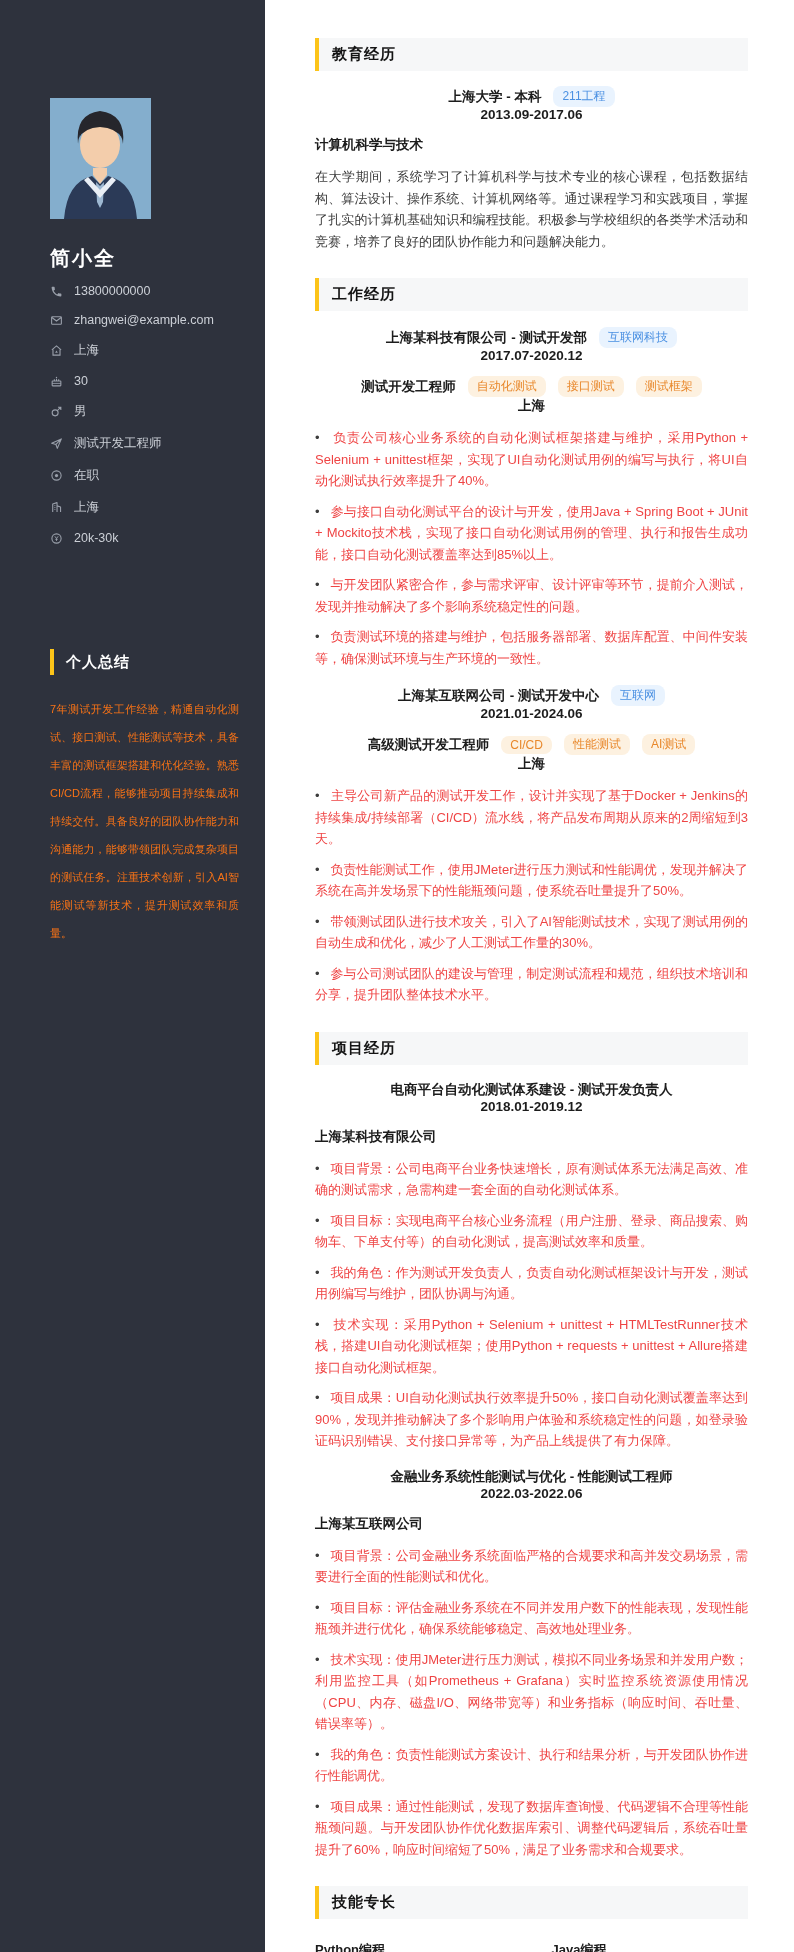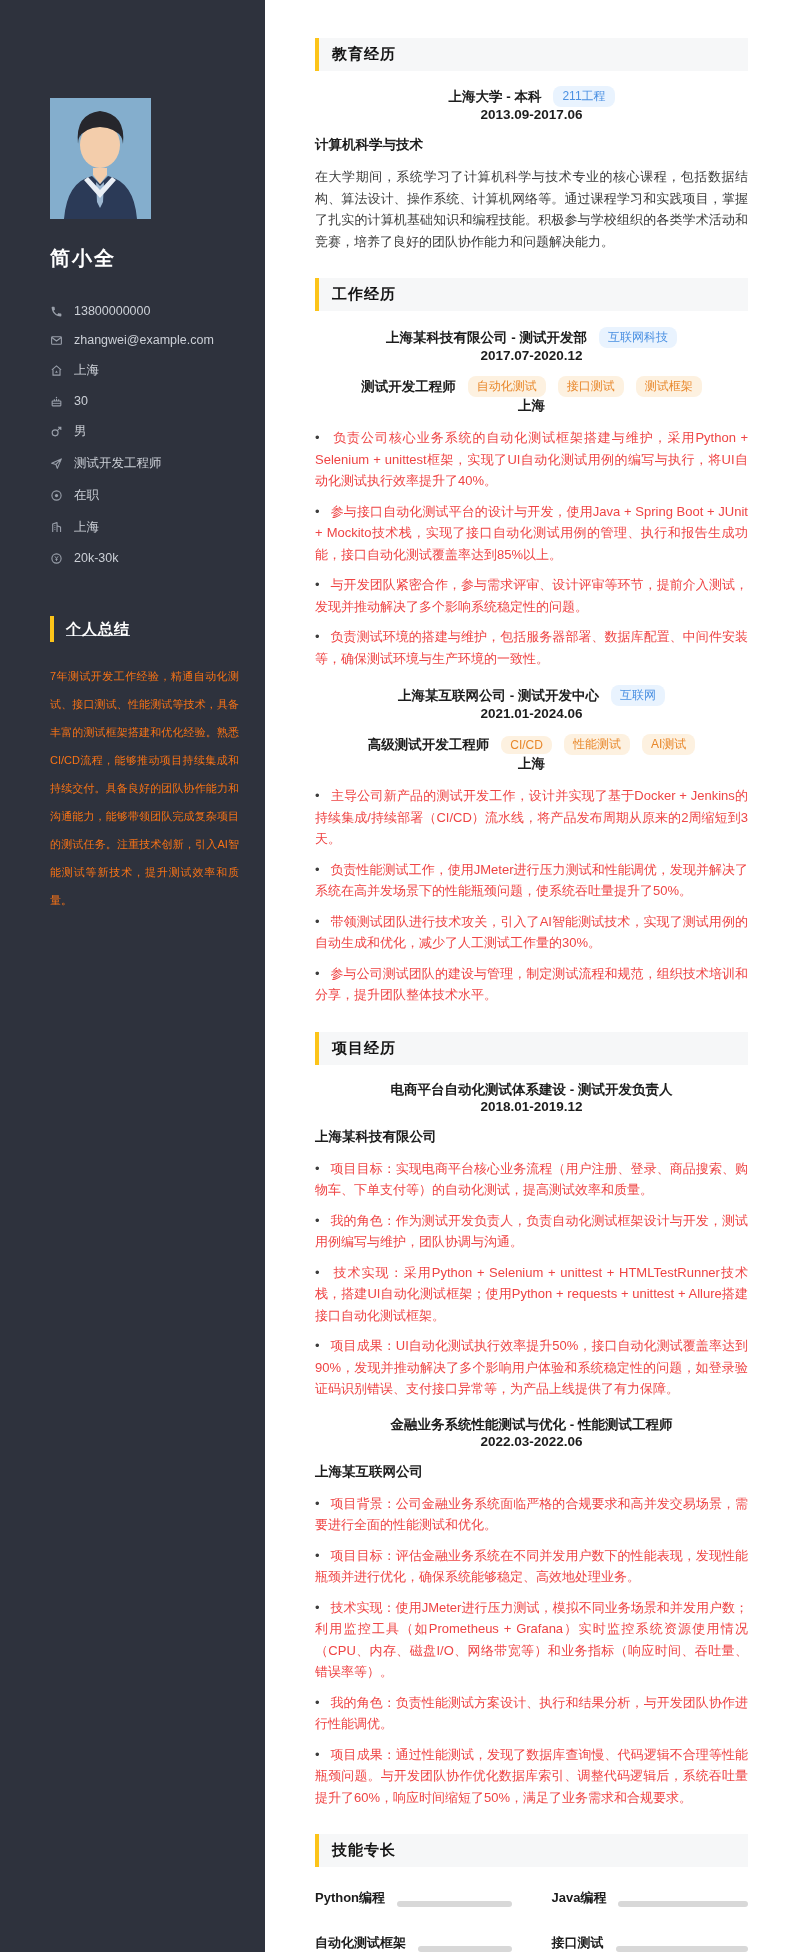--- a/index.html
+++ b/index.html
@@ -16,28 +16,28 @@
   .sidebar {
     width:265px; flex:0 0 265px;
     background:#2e323d;
     color:#ced2d9;
     padding:98px 26px 40px 50px;
   }
   .photo-wrap { width:101px; height:121px; overflow:hidden; }
   .photo-wrap svg { display:block; }
   .person-name {
     color:#ffffff; font-size:20px; font-weight:bold;
-    letter-spacing:2px; margin:26px 0 32px;
+    letter-spacing:2px; margin:26px 0 12px;
   }
   .contact-list { display:flex; flex-direction:column; gap:15px; }
   .contact-item { display:flex; align-items:center; gap:11px; font-size:12.5px; color:#ccd0d7; }
   .contact-item .cicon { width:13px; height:13px; color:#9aa0ab; flex:0 0 13px; display:inline-flex; }
   .contact-item .cicon svg { width:13px; height:13px; }
 
-  .side-sec { display:flex; align-items:center; margin:51px 0 20px;text-decoration:underline; }
+  .side-sec { display:flex; align-items:center; margin:104px 0 20px; }
   .side-sec-bar { width:4px; height:26px; background:#fcc419; }
   .side-sec-title { font-size:15px; font-weight:bold; color:#ffffff; padding-left:12px; letter-spacing:1px; }
   .summary-text { font-size:11px; line-height:28px; color:#f97316; text-align:justify; }
 
   
   .main { flex:1; background:#ffffff; padding:38px 46px 16px 50px; }
 
   .sec { display:flex; align-items:stretch; background:#f6f7f8; margin:26px 0 15px; }
   .sec:first-child { margin-top:0; }
   .sec-bar { width:4px; background:#fcc419; }
@@ -268,20 +268,21 @@
       <span class="sec-title">项目经历</span>
     </div>
 
     <div>
       <div class="row-between job-head">
         <span class="entry-title">电商平台自动化测试体系建设 - 测试开发负责人</span>
         <span class="entry-date">2018.01-2019.12</span>
       </div>
       <div class="sub-title">上海某科技有限公司</div>
       <div class="bullets">
+        <p class="bullet">项目背景：公司电商平台业务快速增长，原有测试体系无法满足高效、准确的测试需求，急需构建一套全面的自动化测试体系。</p>
         <p class="bullet">项目目标：实现电商平台核心业务流程（用户注册、登录、商品搜索、购物车、下单支付等）的自动化测试，提高测试效率和质量。</p>
         <p class="bullet">我的角色：作为测试开发负责人，负责自动化测试框架设计与开发，测试用例编写与维护，团队协调与沟通。</p>
         <p class="bullet">技术实现：采用Python + Selenium + unittest + HTMLTestRunner技术栈，搭建UI自动化测试框架；使用Python + requests + unittest + Allure搭建接口自动化测试框架。</p>
         <p class="bullet">项目成果：UI自动化测试执行效率提升50%，接口自动化测试覆盖率达到90%，发现并推动解决了多个影响用户体验和系统稳定性的问题，如登录验证码识别错误、支付接口异常等，为产品上线提供了有力保障。</p>
       </div>
     </div>
 
     <div>
       <div class="row-between job-head">
         <span class="entry-title">金融业务系统性能测试与优化 - 性能测试工程师</span>

